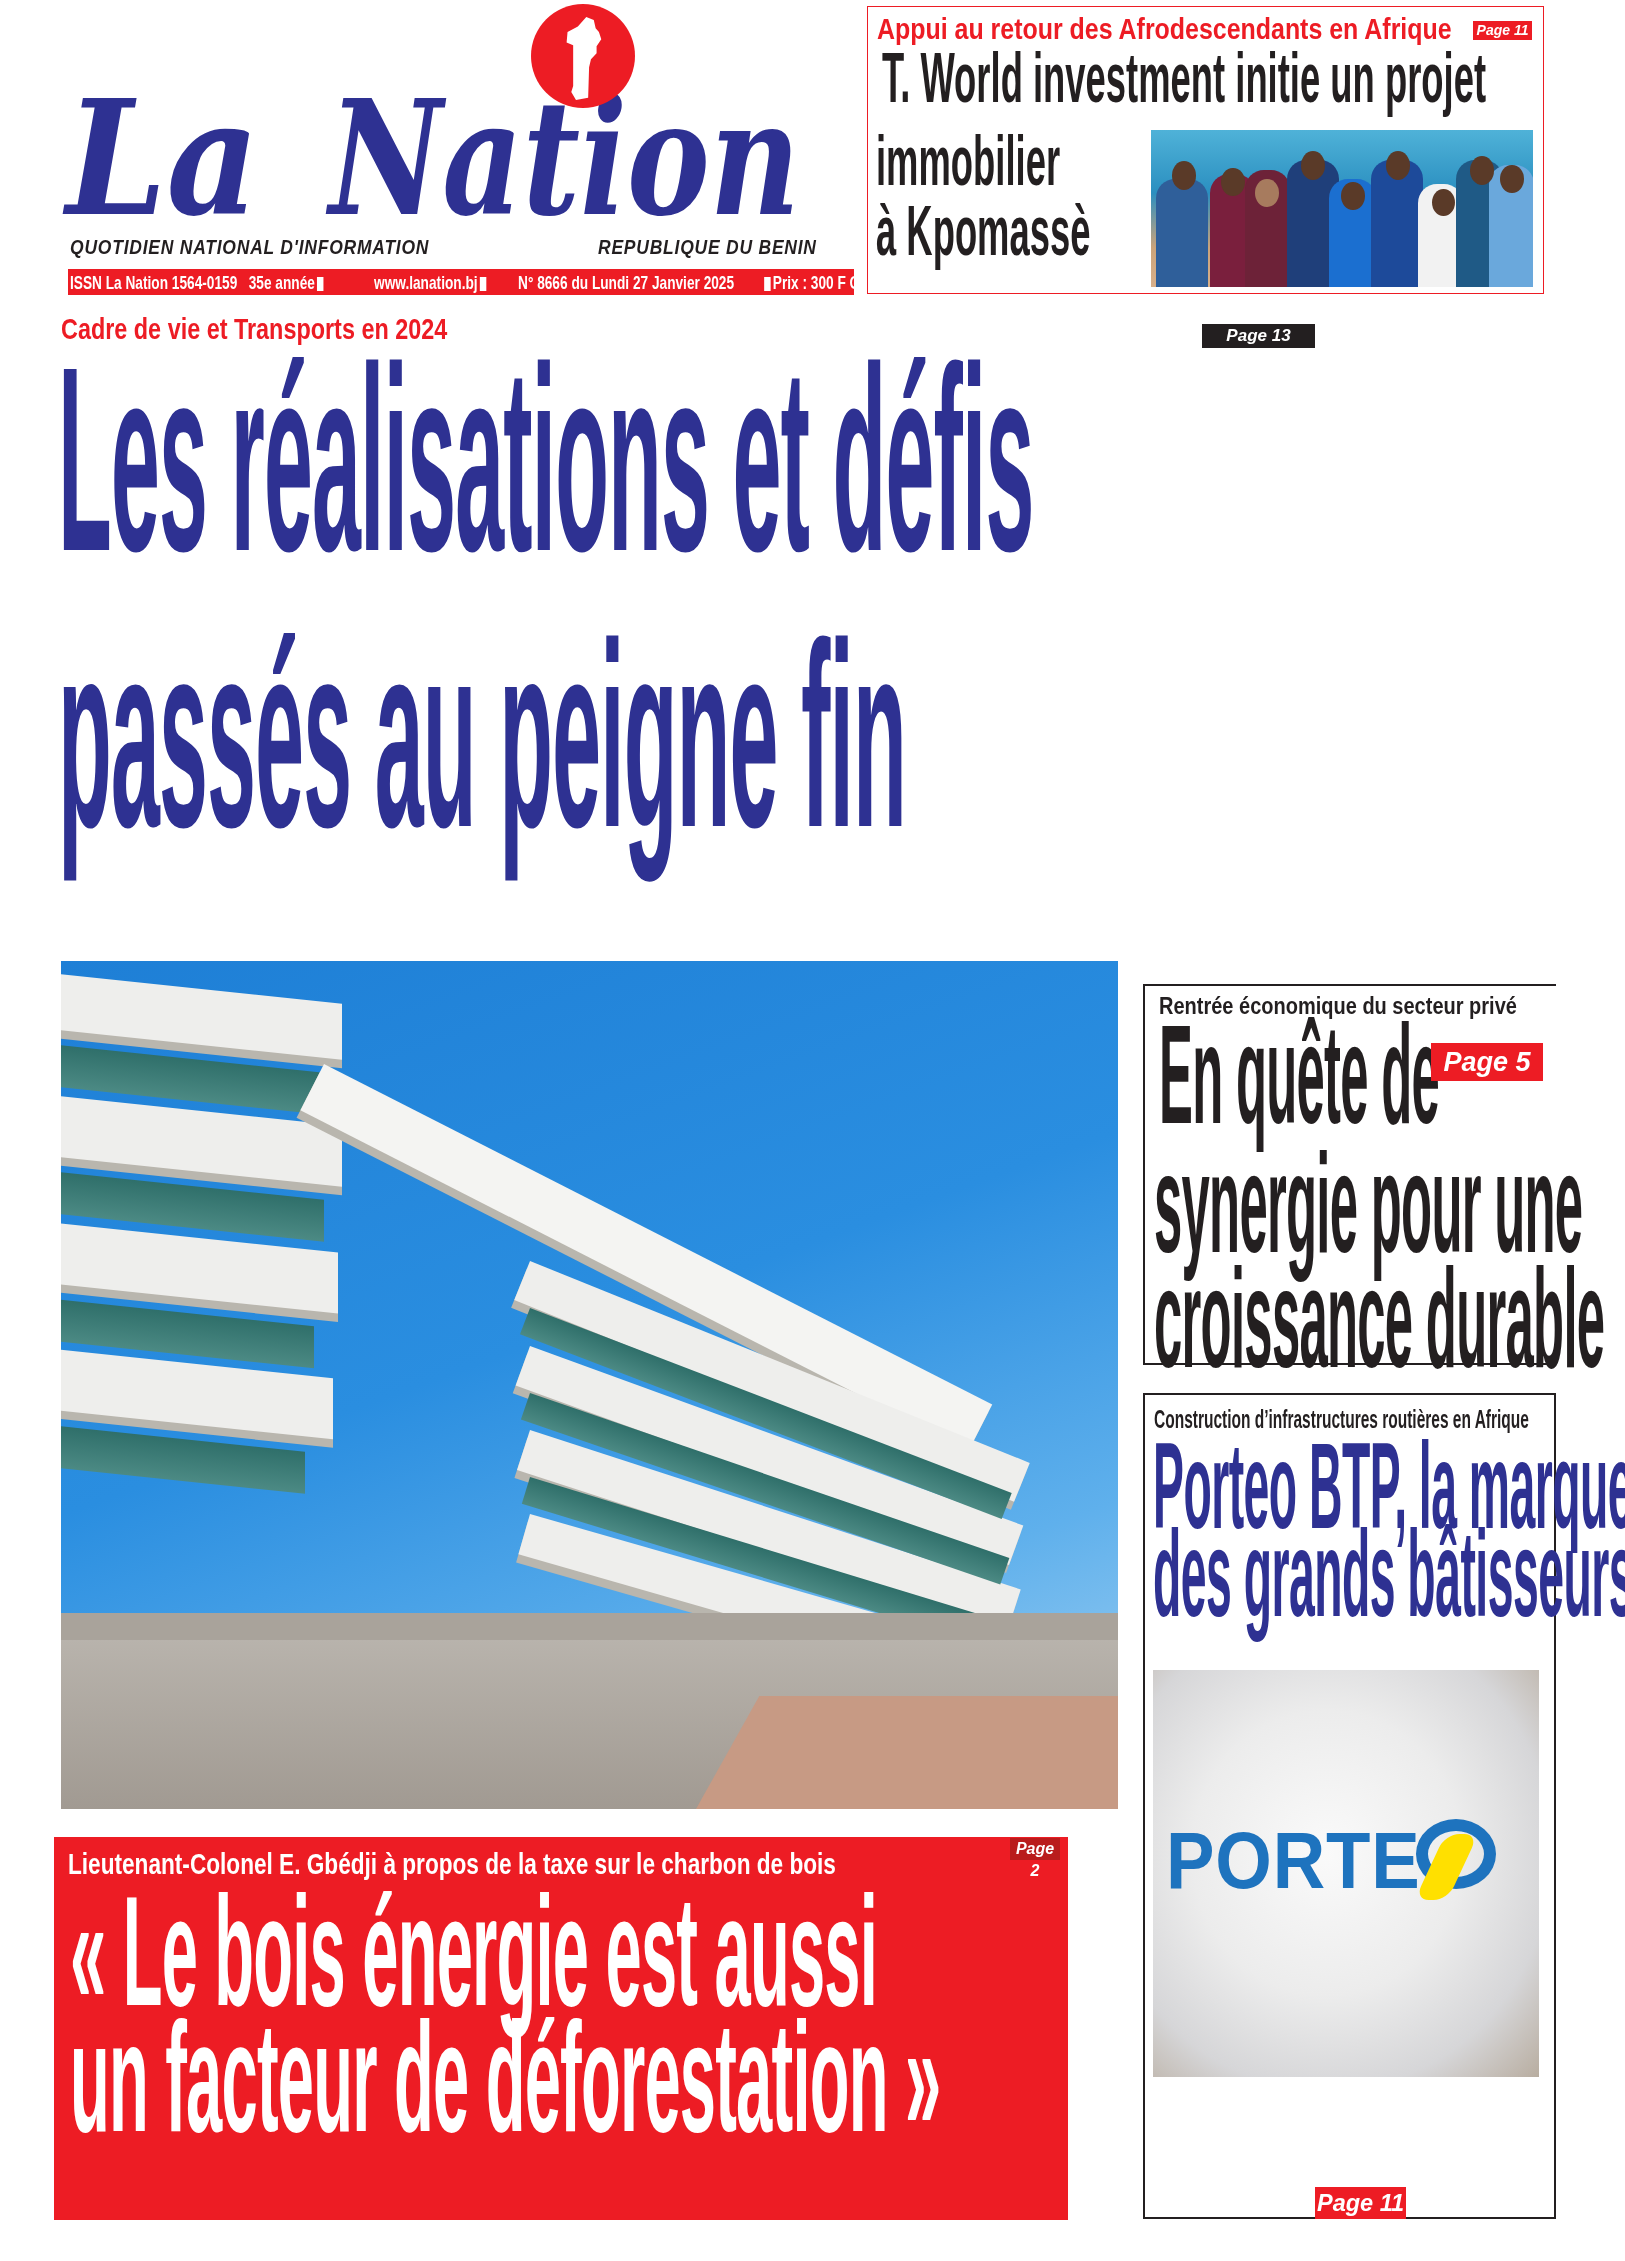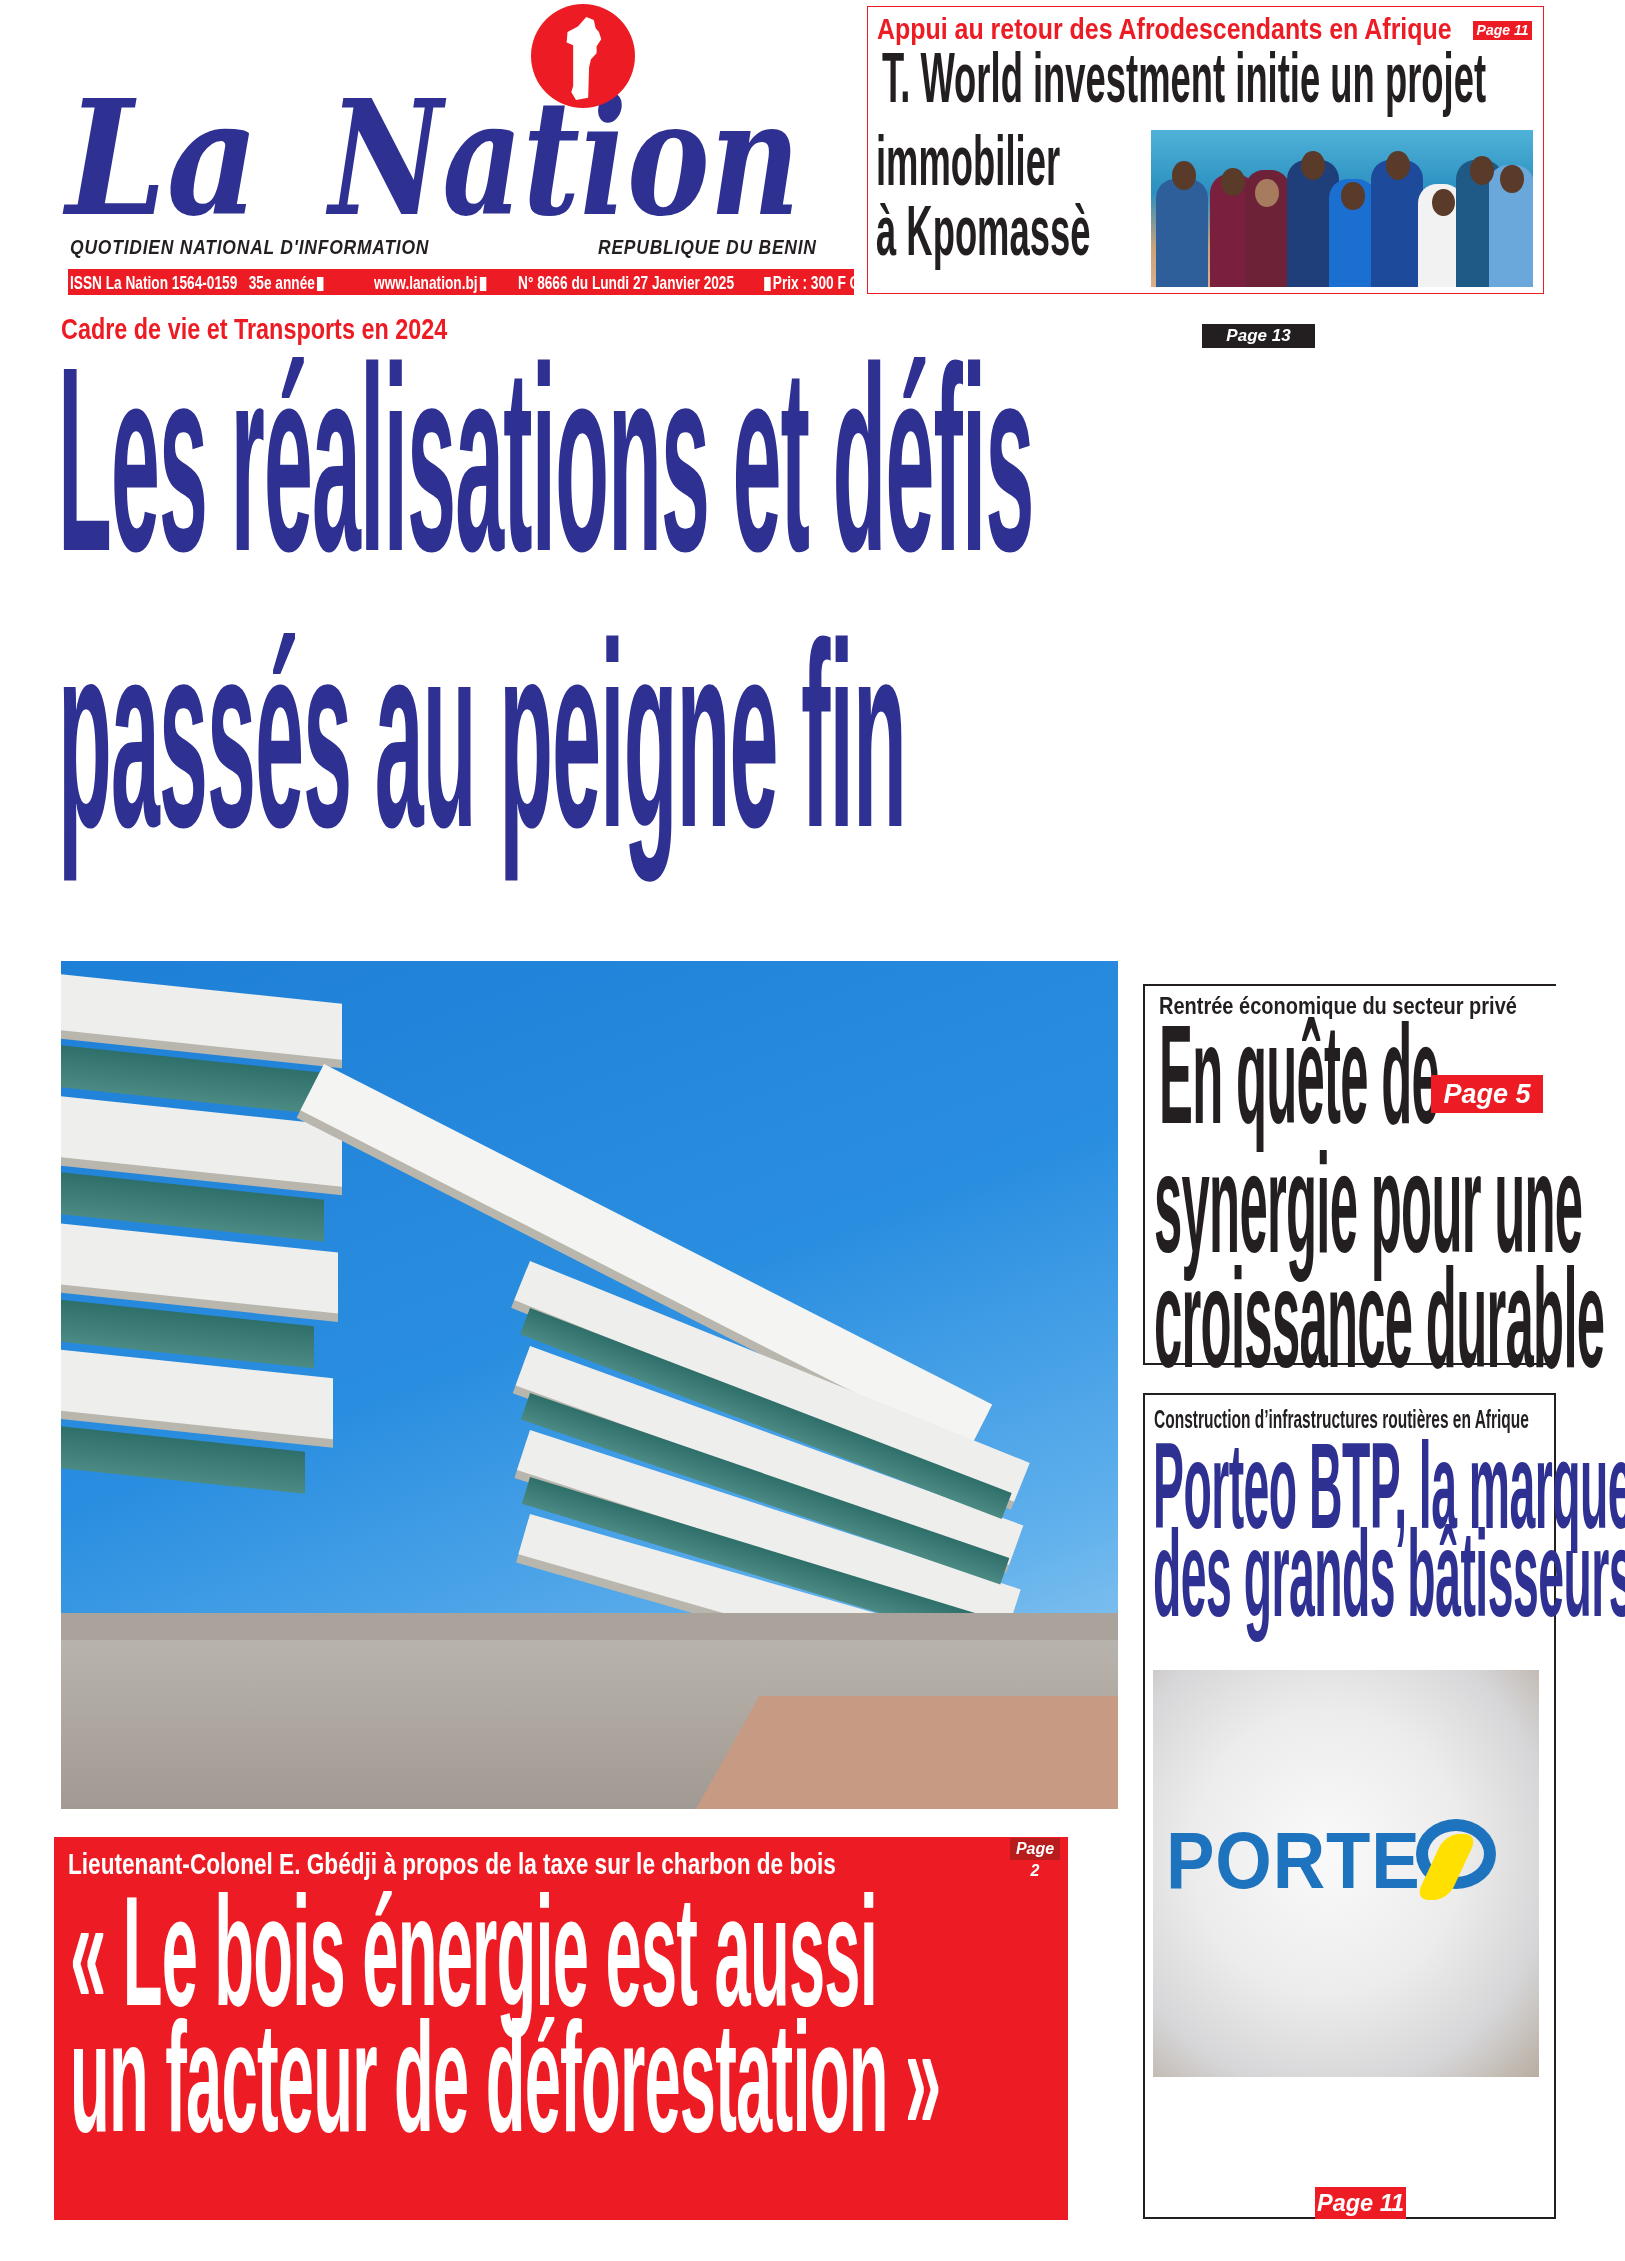--- a/index.html
+++ b/index.html
@@ -160,21 +160,21 @@
   <div class="win" style="left:469px; top:432px;  width:507px; height:28px; transform:rotate(19deg); transform-origin:left top;"></div>
   <div class="win" style="left:469px; top:516px; width:497px; height:28px; transform:rotate(17deg); transform-origin:left top;"></div>
   <div class="podium" style="top:652px; height:61px;"></div>
   <div class="ground"></div>
   <div class="sand"></div>
 </div>
 
 <div id="box1" class="abs"></div>
 <div id="box1-kicker" class="abs cond">Rentrée économique du secteur privé</div>
 <div id="box1-head1" class="abs cond">En quête de</div>
-<div id="box1-badge" class="abs" style="font-weight:bold;margin-top:32px;">Page 5</div>
+<div id="box1-badge" class="abs" style="font-weight:bold;">Page 5</div>
 <div id="box1-head2" class="abs cond">synergie pour une</div>
 <div id="box1-head3" class="abs cond">croissance durable</div>
 
 <div id="box2" class="abs"></div>
 <div id="box2-kicker" class="abs cond">Construction d’infrastructures routières en Afrique</div>
 <div id="box2-head1" class="abs cond">Porteo BTP, la marque</div>
 <div id="box2-head2" class="abs cond">des grands bâtisseurs</div>
 <div id="box2-photo" class="abs">
   <div id="porteo-word">PORTE</div>
   <div id="porteo-ring"></div>

